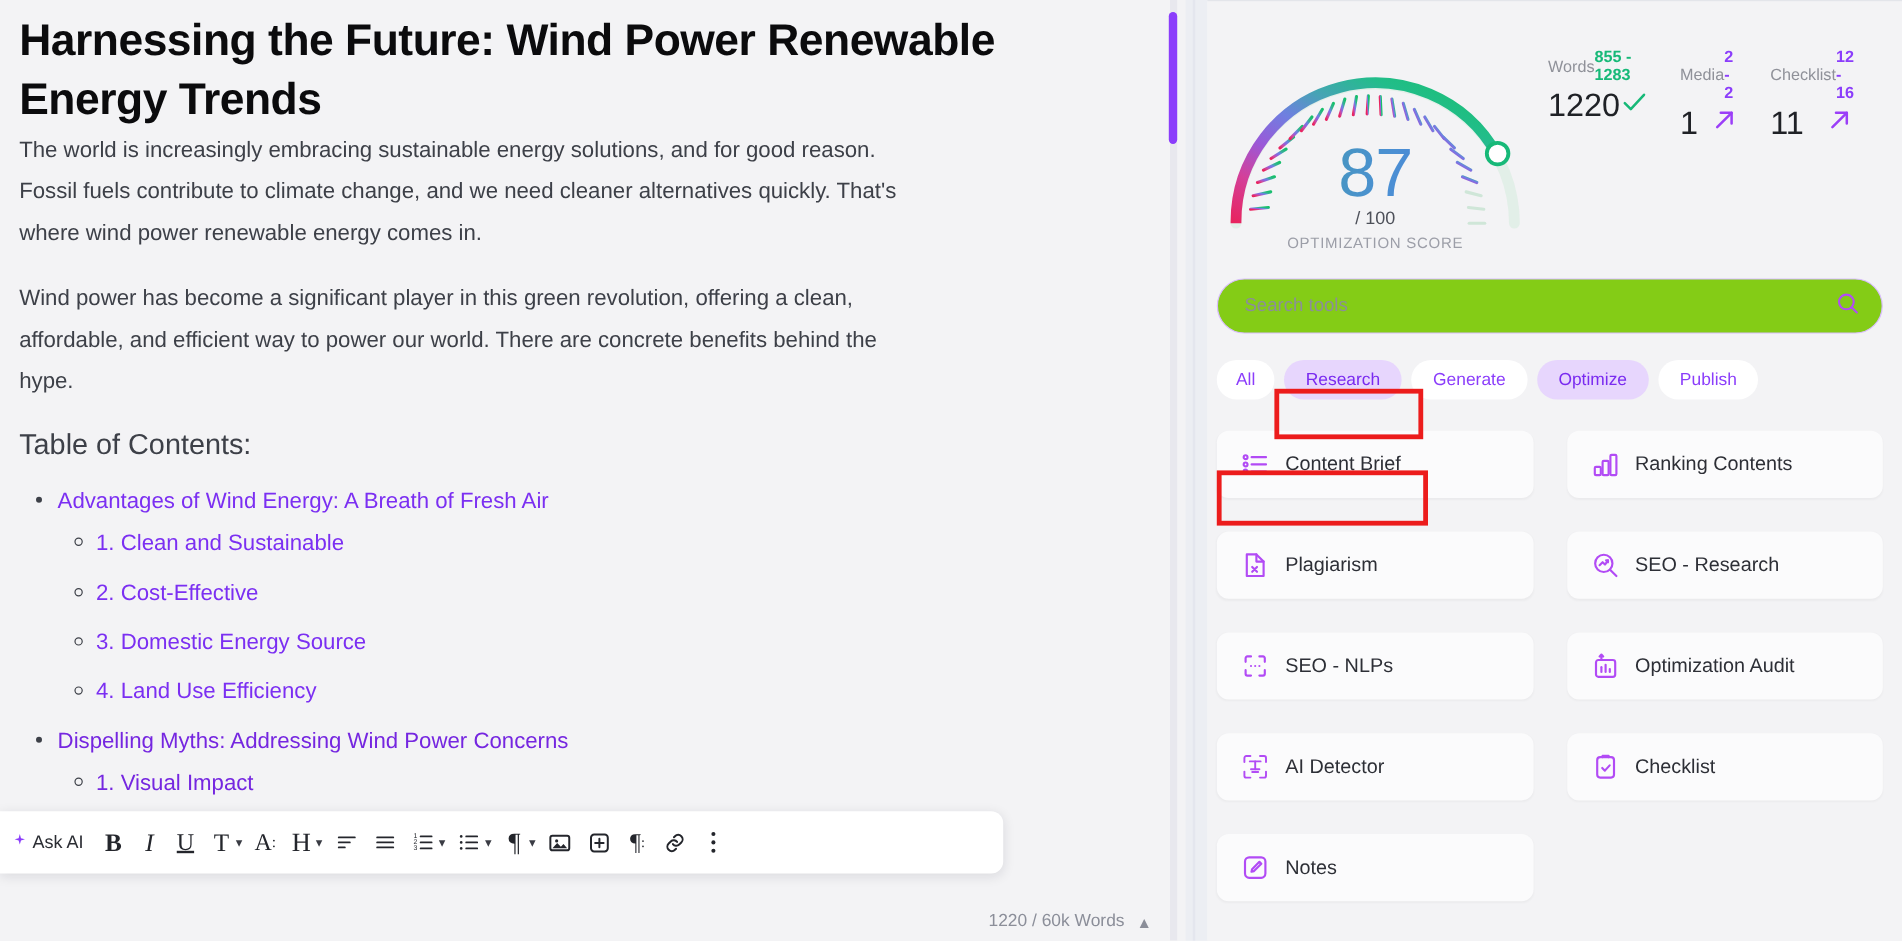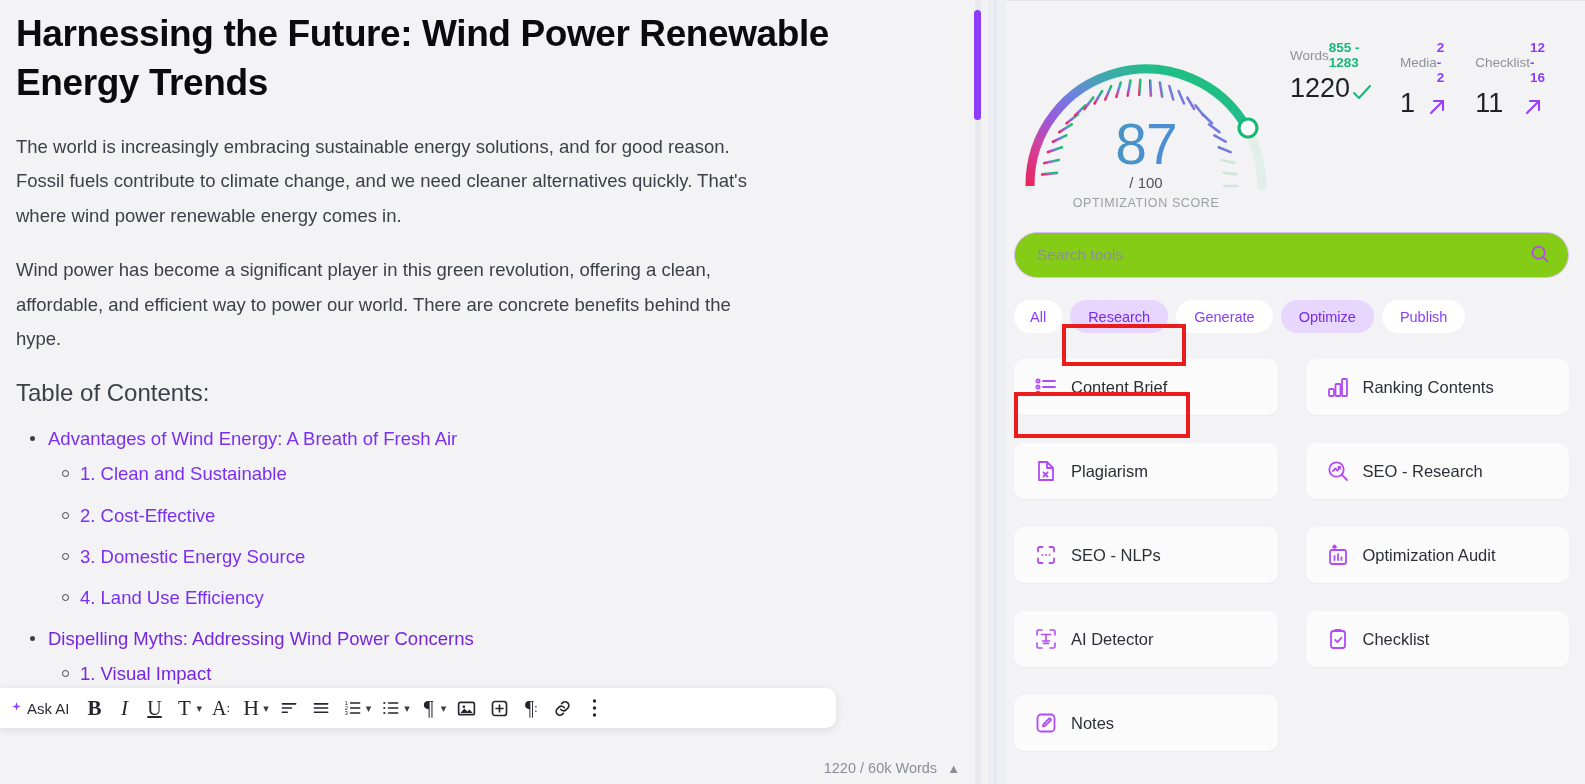--- a/index.html
+++ b/index.html
@@ -20,21 +20,20 @@
   }
   .doc {
     padding: 10px 40px 0 16px;
   }
   .doc-title {
     font-size: 37px;
     font-weight: 700;
     line-height: 1.32;
     letter-spacing: -0.4px;
     color: #0b0b0d;
-    margin-bottom: 22px;
   }
   .doc-p {
     font-size: 18.5px;
     line-height: 1.88;
     color: #3d4048;
     margin-bottom: 19px;
     max-width: 745px;
   }
   .doc-h2 {
     font-size: 24px;
@@ -78,21 +77,21 @@
     position: absolute; right: 7px; top: 10px;
     width: 7px; height: 110px;
     border-radius: 4px;
     background: #8b3dfb;
   }
 
   
   .format-bar {
     position: absolute;
     left: 0; bottom: 56px;
-    width: 836px; height: 40px;
+    width: 836px; height: 52px;
     background: #ffffff;
     border-radius: 0 10px 10px 0;
     box-shadow: 0 2px 10px rgba(20,20,40,.10);
     display: flex; align-items: center;
     padding-left: 6px;
     gap: 0px;
   }
   .fb-btn {
     height: 38px; min-width: 30px;
     display: flex; align-items: center; justify-content: center;
@@ -189,21 +188,21 @@
   .stat-top {
     display: flex; justify-content: space-between; align-items: center;
     padding-right: 22px;
     margin-bottom: 3px;
   }
   .stat-name { font-size: 13.5px; color: #8f9199; }
   .stat-range { font-size: 13.5px; font-weight: 700; }
   .stat-range.green { color: #17b978; }
   .stat-range.purple { color: #8b3dfb; }
   .stat-bot {
-    display: flex; justify-content: space-between; align-items: flex-end;
+    display: flex; justify-content: space-between; align-items: flex-start;
     padding-right: 22px;
   }
   .stat-val { font-size: 27px; color: #1f2126; font-weight: 400; }
   .stat-ico { width: 24px; height: 24px; }
 
   
   .search-box {
     margin: 4px 16px 0 8px;
     height: 46px;
     background: #84cc16;

